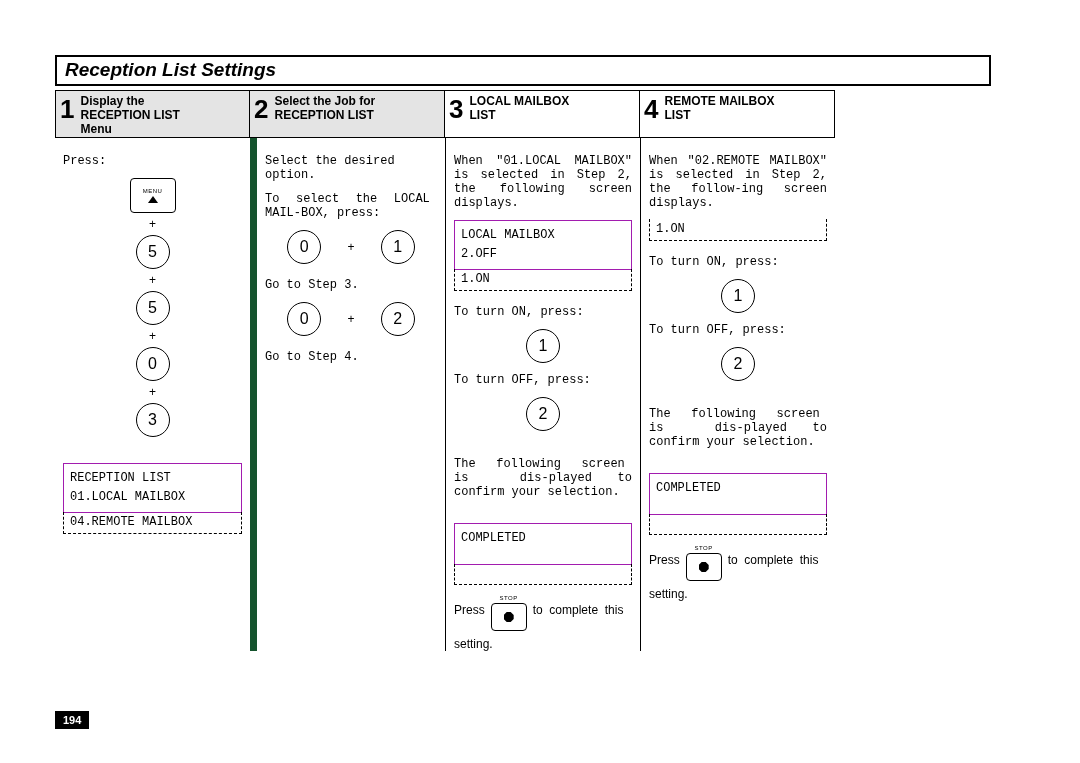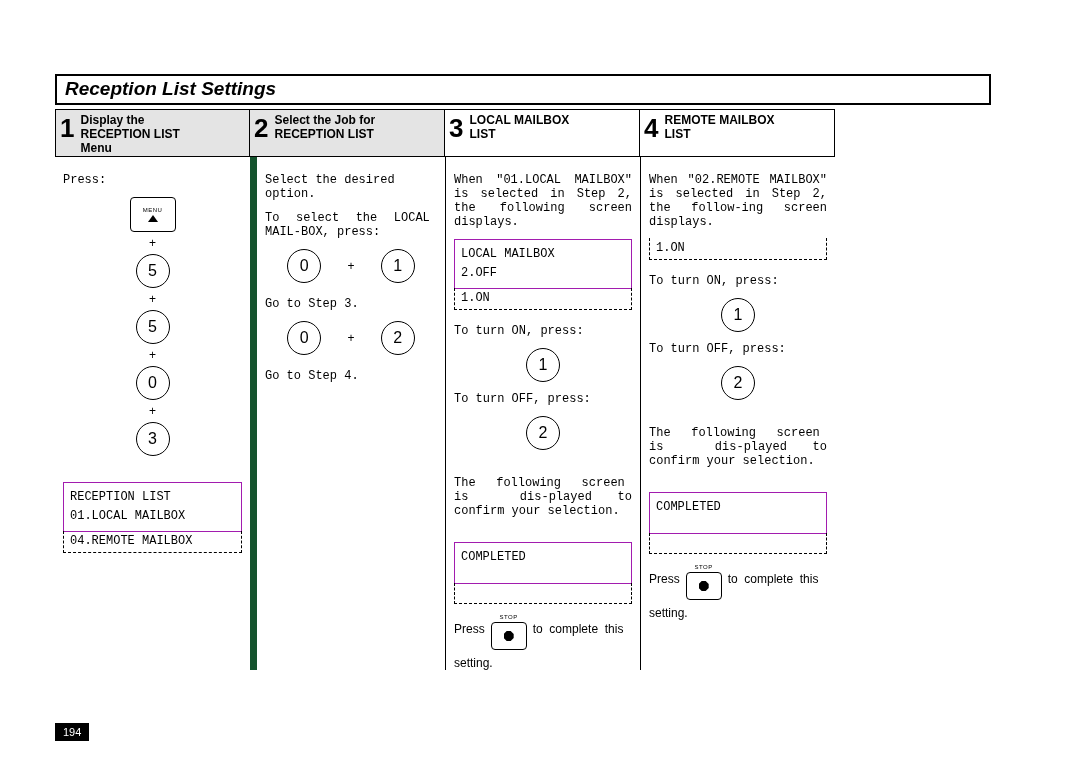--- a/index.html
+++ b/index.html
@@ -6,21 +6,21 @@
     margin: 0;
     padding: 0;
     background: #fff;
     font-family: Arial, Helvetica, sans-serif;
     color: #000;
   }
   .page {
     width: 1046px;
     height: 763px;
     box-sizing: border-box;
-    padding: 74px 55px 20px 55px;
+    padding: 55px 55px 20px 55px;
     position: relative;
     border-radius: 9px;
   }
   .title-bar {
     border: 2px solid #000;
     padding: 2px 8px 3px 8px;
     margin-bottom: 4px;
   }
   .title-bar span {
     font-size: 19px;
@@ -148,25 +148,25 @@
   .stop-label { position: absolute; top: -9px; font-size: 6px; letter-spacing: 0.5px;}
   .stop-hex {
     width: 10px; height: 10px;
     background: #000;
     clip-path: polygon(30% 0%, 70% 0%, 100% 30%, 100% 70%, 70% 100%, 30% 100%, 0% 70%, 0% 30%);
   }
 
   .pagefoot {
     position: absolute;
     left: 55px;
-    bottom: 22px;
+    bottom: 34px;
     background: #000;
     color: #fff;
     font-size: 11px;
-    font-weight: normal;
+    font-weight: bold;
     padding: 3px 8px;
   }
 </style>
 </head>
 <body>
 
 <div class="page">
 
   <div class="title-bar">
     <span>Reception List Settings</span>

